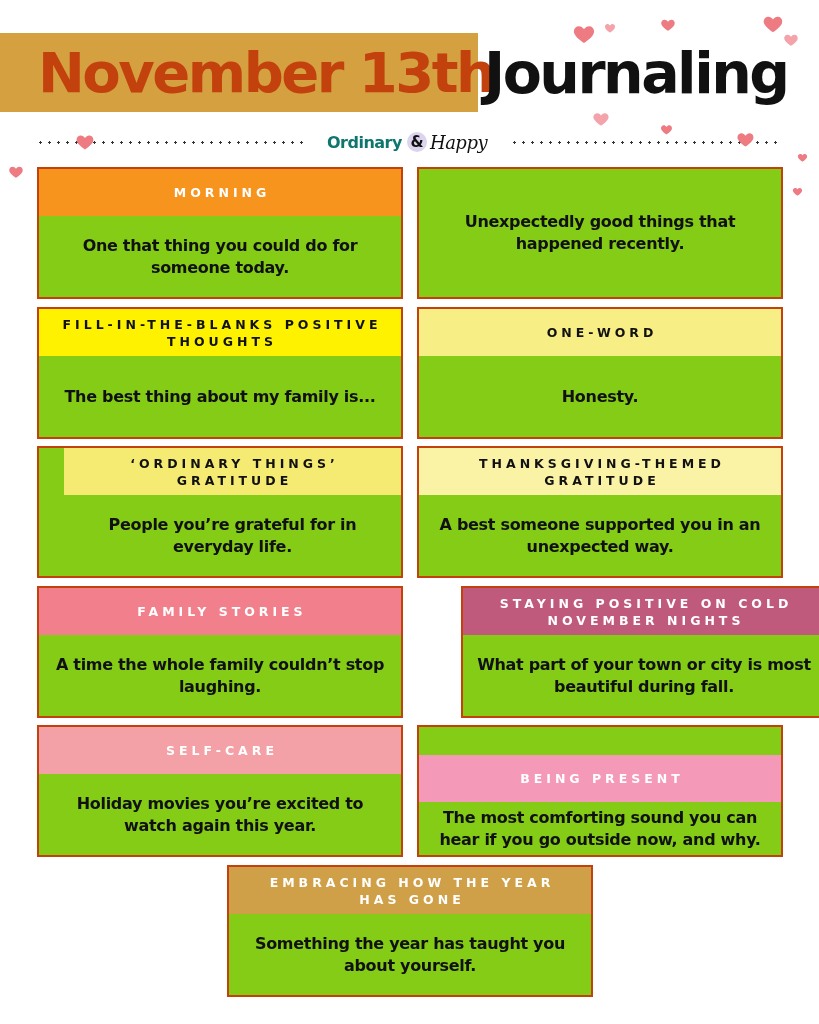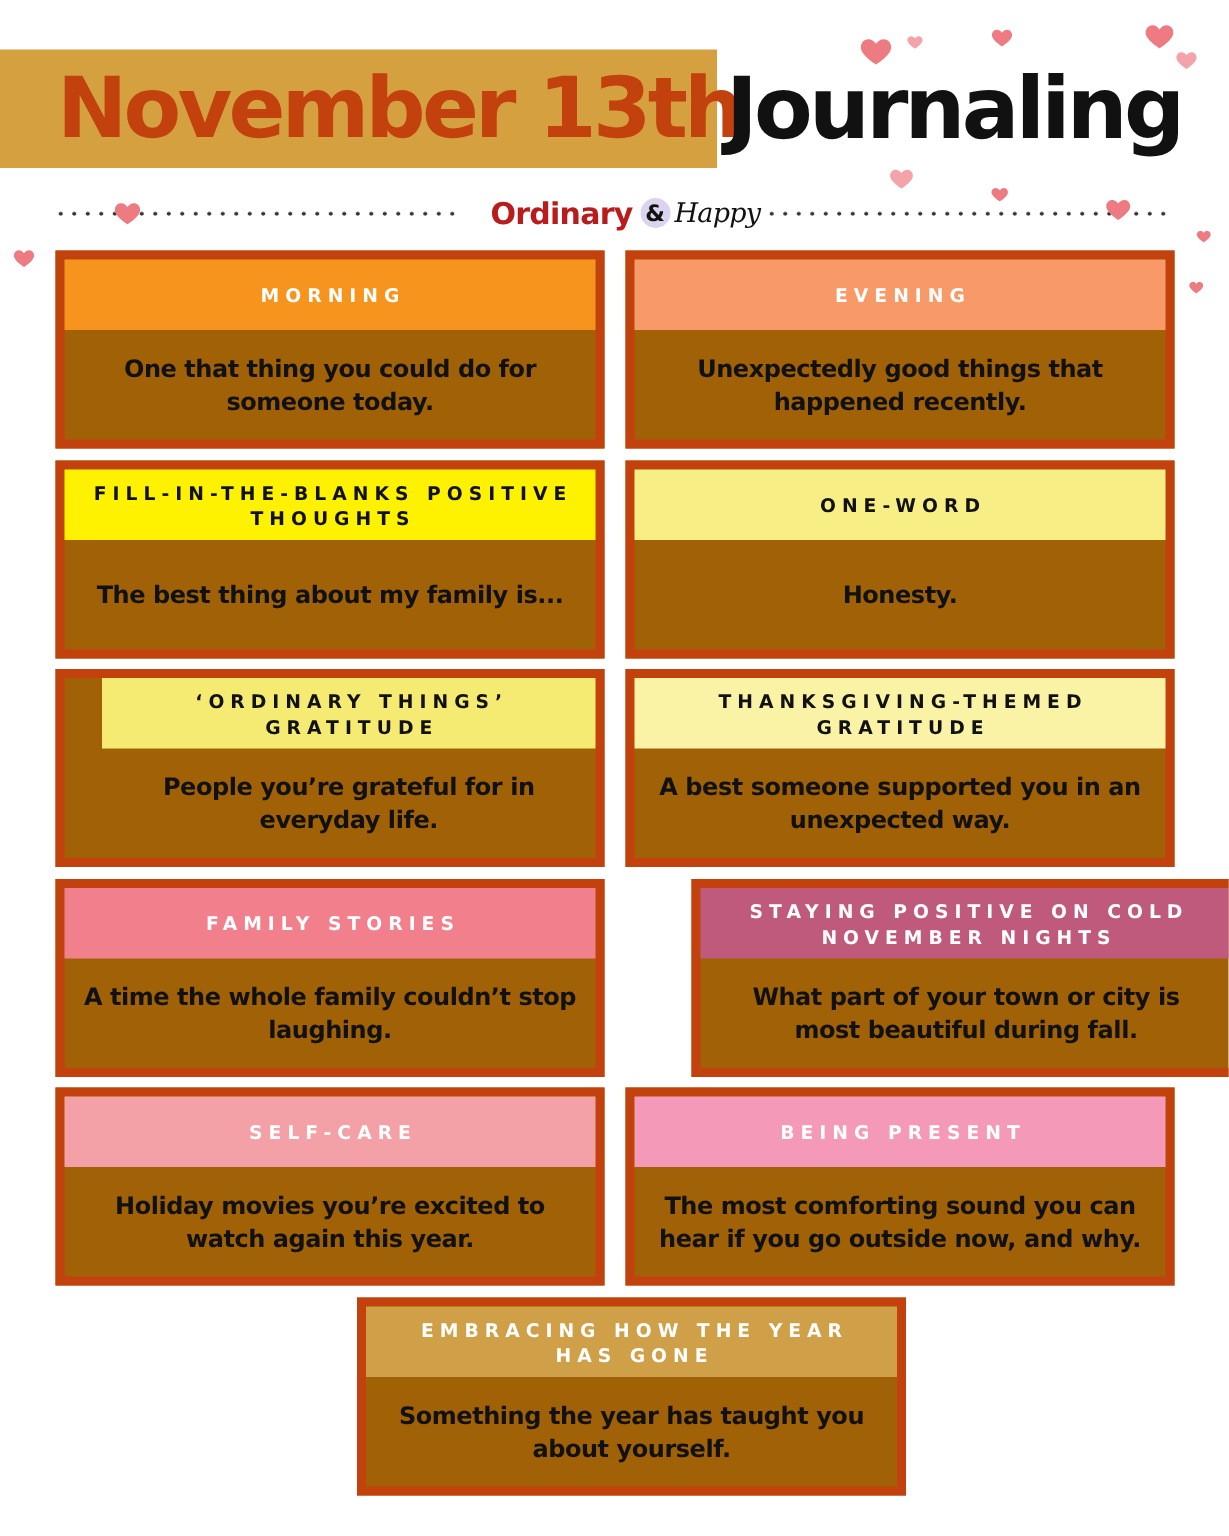--- a/index.html
+++ b/index.html
@@ -29,39 +29,39 @@
     background-size: 9px 3px; background-repeat: repeat-x;
   }
   .dots.left { left: 36px; width: 272px; }
   .dots.right { left: 510px; width: 270px; }
 
   .brand {
     position: absolute; left: 327px; top: 128px; height: 28px;
     display: flex; align-items: center; white-space: nowrap;
   }
   .brand-ordinary {
-    font-family: "DejaVu Sans", sans-serif; font-weight: bold; font-size: 20px; color: #b91c1c;
+    font-family: "DejaVu Sans", sans-serif; font-weight: bold; font-size: 16px; color: #0f766e;
     letter-spacing: -0.5px;
   }
   .brand-amp {
     display: inline-flex; align-items: center; justify-content: center;
     width: 20px; height: 20px; border-radius: 50%; background: #DCD3EE;
     font-family: "DejaVu Sans", sans-serif; font-weight: bold; font-size: 15px; color: #111;
     margin: 0 3px 0 5px;
   }
   .brand-happy {
     font-family: "DejaVu Serif", serif; font-style: italic; font-size: 18px; color: #111;
     letter-spacing: -0.5px;
   }
 
   .heart { position: absolute; line-height: 1; pointer-events: none; }
 
   .card {
     position: absolute; width: 366px; height: 132px;
-    border: 6px solid #c2410c; background: #a16207;
+    border: 2px solid #c2410c; background: #84cc16;
     display: flex; flex-direction: column;
   }
   .card-header {
     height: 47px; flex: 0 0 47px;
     display: flex; align-items: center; justify-content: center; text-align: center;
     font-family: "DejaVu Sans", sans-serif; font-weight: bold; font-size: 12.5px;
     letter-spacing: 4px; line-height: 17px; padding: 0 14px 0 18px;
     text-transform: uppercase;
   }
   .card-body {
@@ -124,21 +124,20 @@
     <span class="heart" style="left: 8px; top: 164px;"><svg width="16" height="16" viewBox="0 0 24 24">
         <path fill="#EE7A82" d="M12 21s-7.5-4.6-9.6-9.2C0.9 8.4 2.9 4.5 6.5 4.2c2.2-.2 4 1 5.5 3 1.5-2 3.3-3.2 5.5-3 3.6.3 5.6 4.2 4.1 7.6C19.5 16.4 12 21 12 21z"></path>
       </svg></span>
   </div>
 
 <div class="card" style="left:37px; top:167px;">
   <div class="card-header" style="background: rgb(247, 148, 29); color: rgb(255, 255, 255);">Morning</div>
   <div class="card-body">One that thing you could do for someone today.</div>
 </div>
 <div class="card" style="left:417px; top:167px;">
-  <div class="card-header" style="background: rgb(247, 154, 104); color: rgb(255, 255, 255);">Evening</div>
   <div class="card-body">Unexpectedly good things that happened recently.</div>
 </div>
 
 <div class="card" style="left:37px; top:307px;">
   <div class="card-header" style="background: rgb(255, 242, 0); color: rgb(17, 17, 17);">Fill-in-the-blanks positive thoughts</div>
   <div class="card-body">The best thing about my family is...</div>
 </div>
 <div class="card" style="left:417px; top:307px;">
   <div class="card-header" style="background: rgb(247, 238, 134); color: rgb(17, 17, 17);">One-word</div>
   <div class="card-body">Honesty.</div>
@@ -160,20 +159,20 @@
 <div class="card" style="left:433px; top:586px;margin-left:28px;">
   <div class="card-header" style="background: rgb(192, 90, 124); color: rgb(255, 255, 255);">Staying positive on cold November nights</div>
   <div class="card-body">What part of your town or city is most beautiful during fall.</div>
 </div>
 
 <div class="card" style="left:37px; top:725px;">
   <div class="card-header" style="background: rgb(243, 161, 166); color: rgb(255, 255, 255);">Self-care</div>
   <div class="card-body">Holiday movies you’re excited to watch again this year.</div>
 </div>
 <div class="card" style="left:417px; top:725px;">
-  <div class="card-header" style="background: rgb(245, 153, 184); color: rgb(255, 255, 255);">Being present</div>
+  <div class="card-header" style="background: rgb(245, 153, 184); color: rgb(255, 255, 255); margin-top: 28px;">Being present</div>
   <div class="card-body">The most comforting sound you can hear if you go outside now, and why.</div>
 </div>
 
-<div class="card" style="left:238px; top:865px;">
+<div class="card" style="left:227px; top:865px;">
   <div class="card-header" style="background: rgb(207, 160, 71); color: rgb(255, 255, 255);">Embracing how the year has gone</div>
   <div class="card-body">Something the year has taught you about yourself.</div>
 </div>
 
 </body></html>

